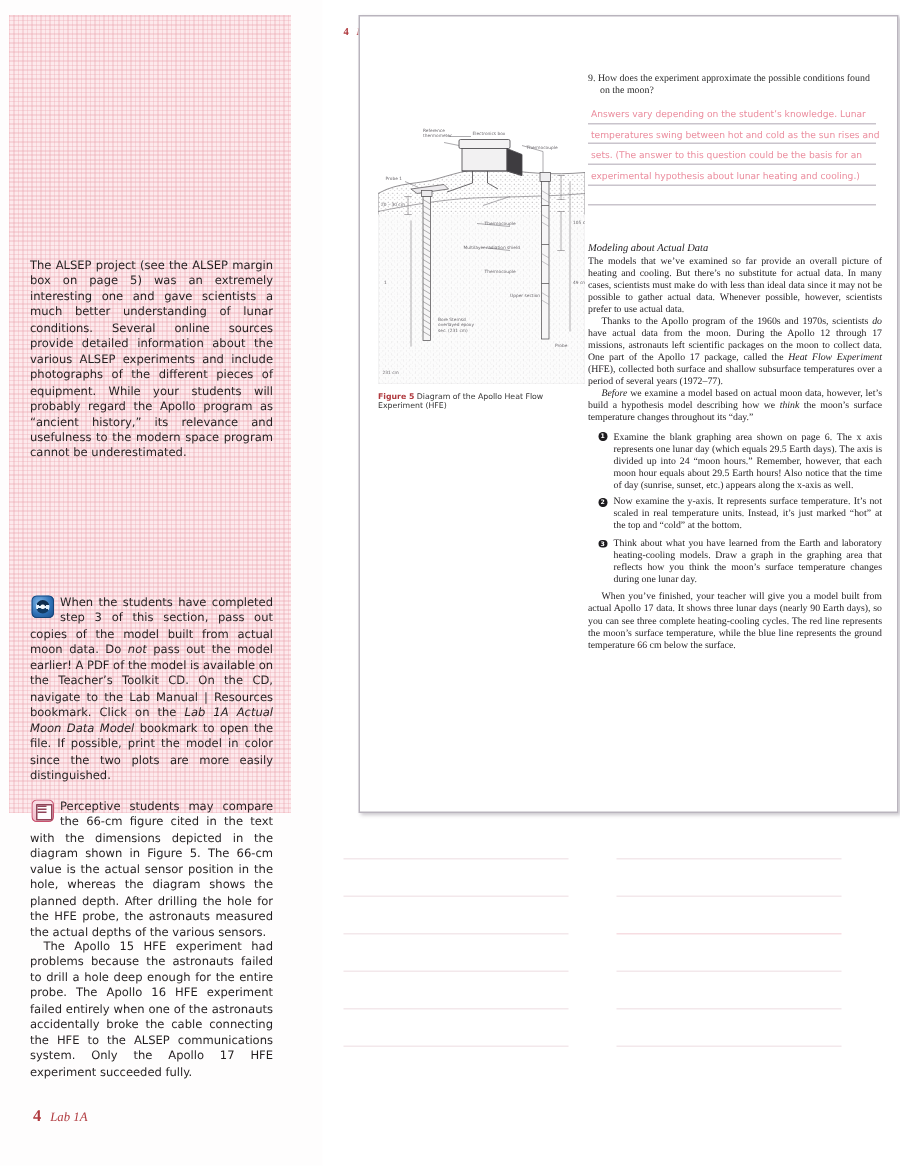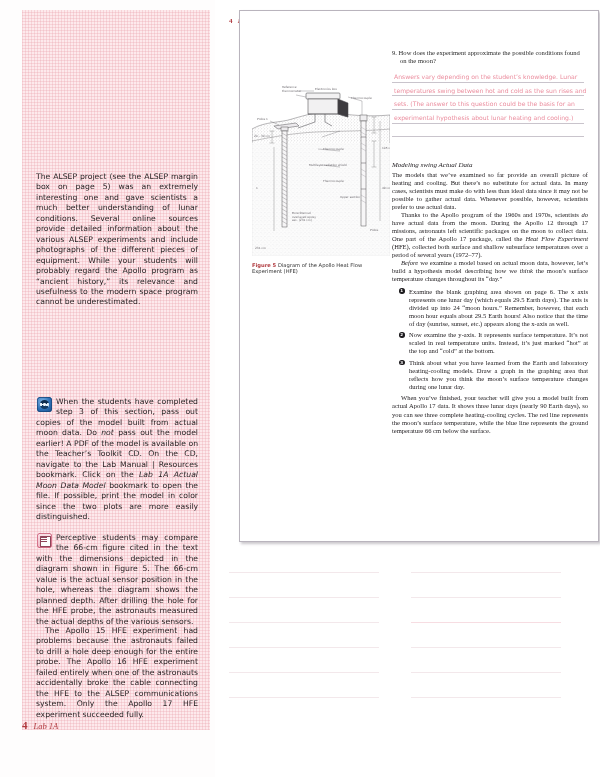--- a/index.html
+++ b/index.html
@@ -12,22 +12,22 @@
     position:relative;
   }
   .page{
     position:absolute;inset:0;
     background:#fefdfd;
   }
 
   
   .margin-panel{
     position:absolute;
-    left:22px;top:10px;
-    width:188px;height:720px;
+    left:6px;top:10px;
+    width:188px;height:532px;
     background:
       repeating-linear-gradient(0deg, rgba(233,160,170,.30) 0 1px, rgba(0,0,0,0) 1px 3px),
       repeating-linear-gradient(90deg, rgba(233,160,170,.30) 0 1px, rgba(0,0,0,0) 1px 3px),
       #fde9ec;
   }
   .margin-inner{
     position:absolute;
     left:14px;right:12px;top:0;bottom:0;
   }
   .mp-text{
@@ -188,21 +188,21 @@
   .rule-line{
     height:25px;position:relative;
   }
   .rule-line::after{
     content:"";position:absolute;left:0;right:0;bottom:0;height:.6px;
     background:#f3e8eb;
   }
   .rule-line.warm::after{background:#f7dde2;}
 
   .footer{
-    position:absolute;left:22px;bottom:44px;
+    position:absolute;left:22px;bottom:25px;
     font-family:"Liberation Serif", serif;
     color:#b03a3f;
   }
   .footer .f-num{font-size:11px;font-weight:bold;margin-right:6px;}
   .footer .f-lab{font-size:8.5px;font-style:italic;}
 </style>
 </head>
 <body>
 
 <div class="page">
@@ -253,21 +253,21 @@
               <span>sets. (The answer to this question could be the basis for an</span>
             </div>
           <div class="answer-line">
               <span>experimental hypothesis about lunar heating and cooling.)</span>
             </div>
           <div class="answer-blank"></div>
         </div>
       </div>
 
       <div class="prose">
-        <h3>Modeling swing Actual Data</h3>
+        <h3>Modeling about Actual Data</h3>
         <p>The models that we’ve examined so far provide an overall picture of heating and cooling. But there’s no substitute for actual data. In many cases, scientists must make do with less than ideal data since it may not be possible to gather actual data. Whenever possible, however, scientists prefer to use actual data.</p>
         <p class="indent"><span>Thanks to the Apollo program of the 1960s and 1970s, scientists </span><span class="it">do</span><span> have actual data from the moon. During the Apollo 12 through 17 missions, astronauts left scientific packages on the moon to collect data. One part of the Apollo 17 package, called the </span><span class="it">Heat Flow Experiment</span><span> (HFE), collected both surface and shallow subsurface temperatures over a period of several years (1972–77).</span></p>
         <p class="indent"><span class="it">Before</span><span> we examine a model based on actual moon data, however, let’s build a hypothesis model describing how we </span><span class="it">think</span><span> the moon’s surface temperature changes throughout its “day.”</span></p>
 
         <ul class="numlist">
           <li>
             <span class="circnum">1</span>
             <span>Examine the blank graphing area shown on page 6. The x axis represents one lunar day (which equals 29.5 Earth days). The axis is divided up into 24 “moon hours.” Remember, however, that each moon hour equals about 29.5 Earth hours! Also notice that the time of day (sunrise, sunset, etc.) appears along the x-axis as well.</span>
           </li>
           <li>

